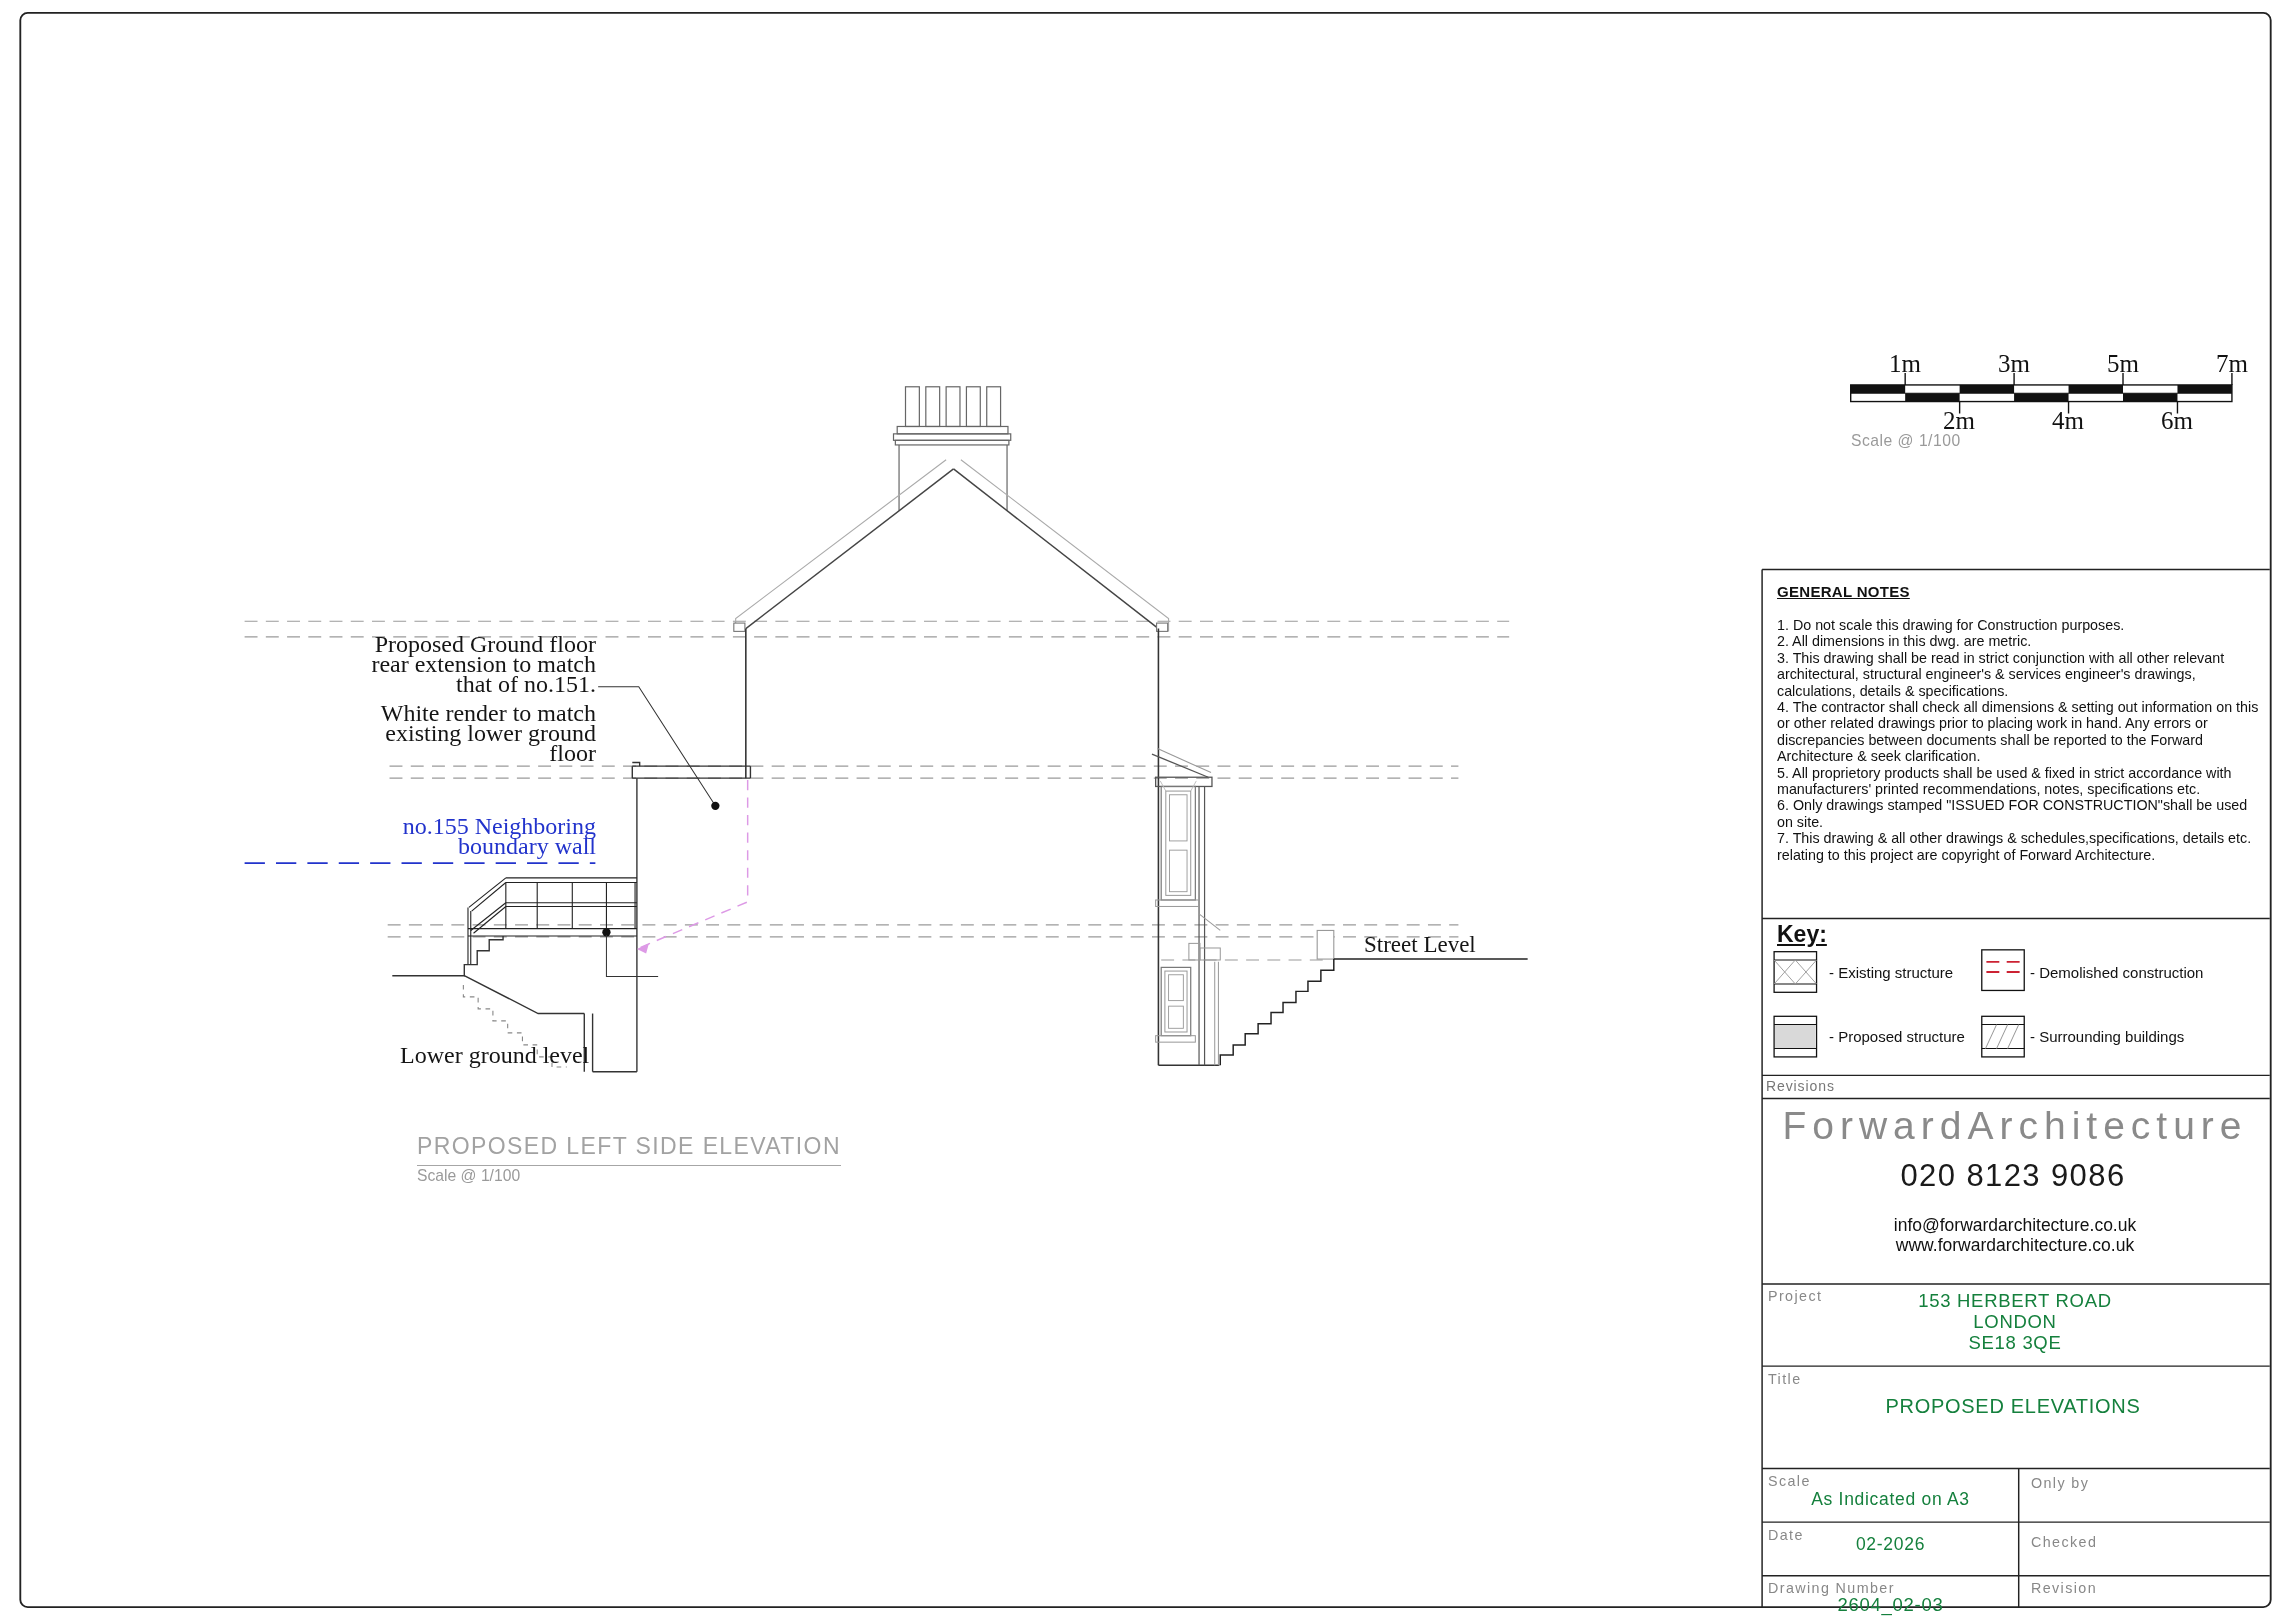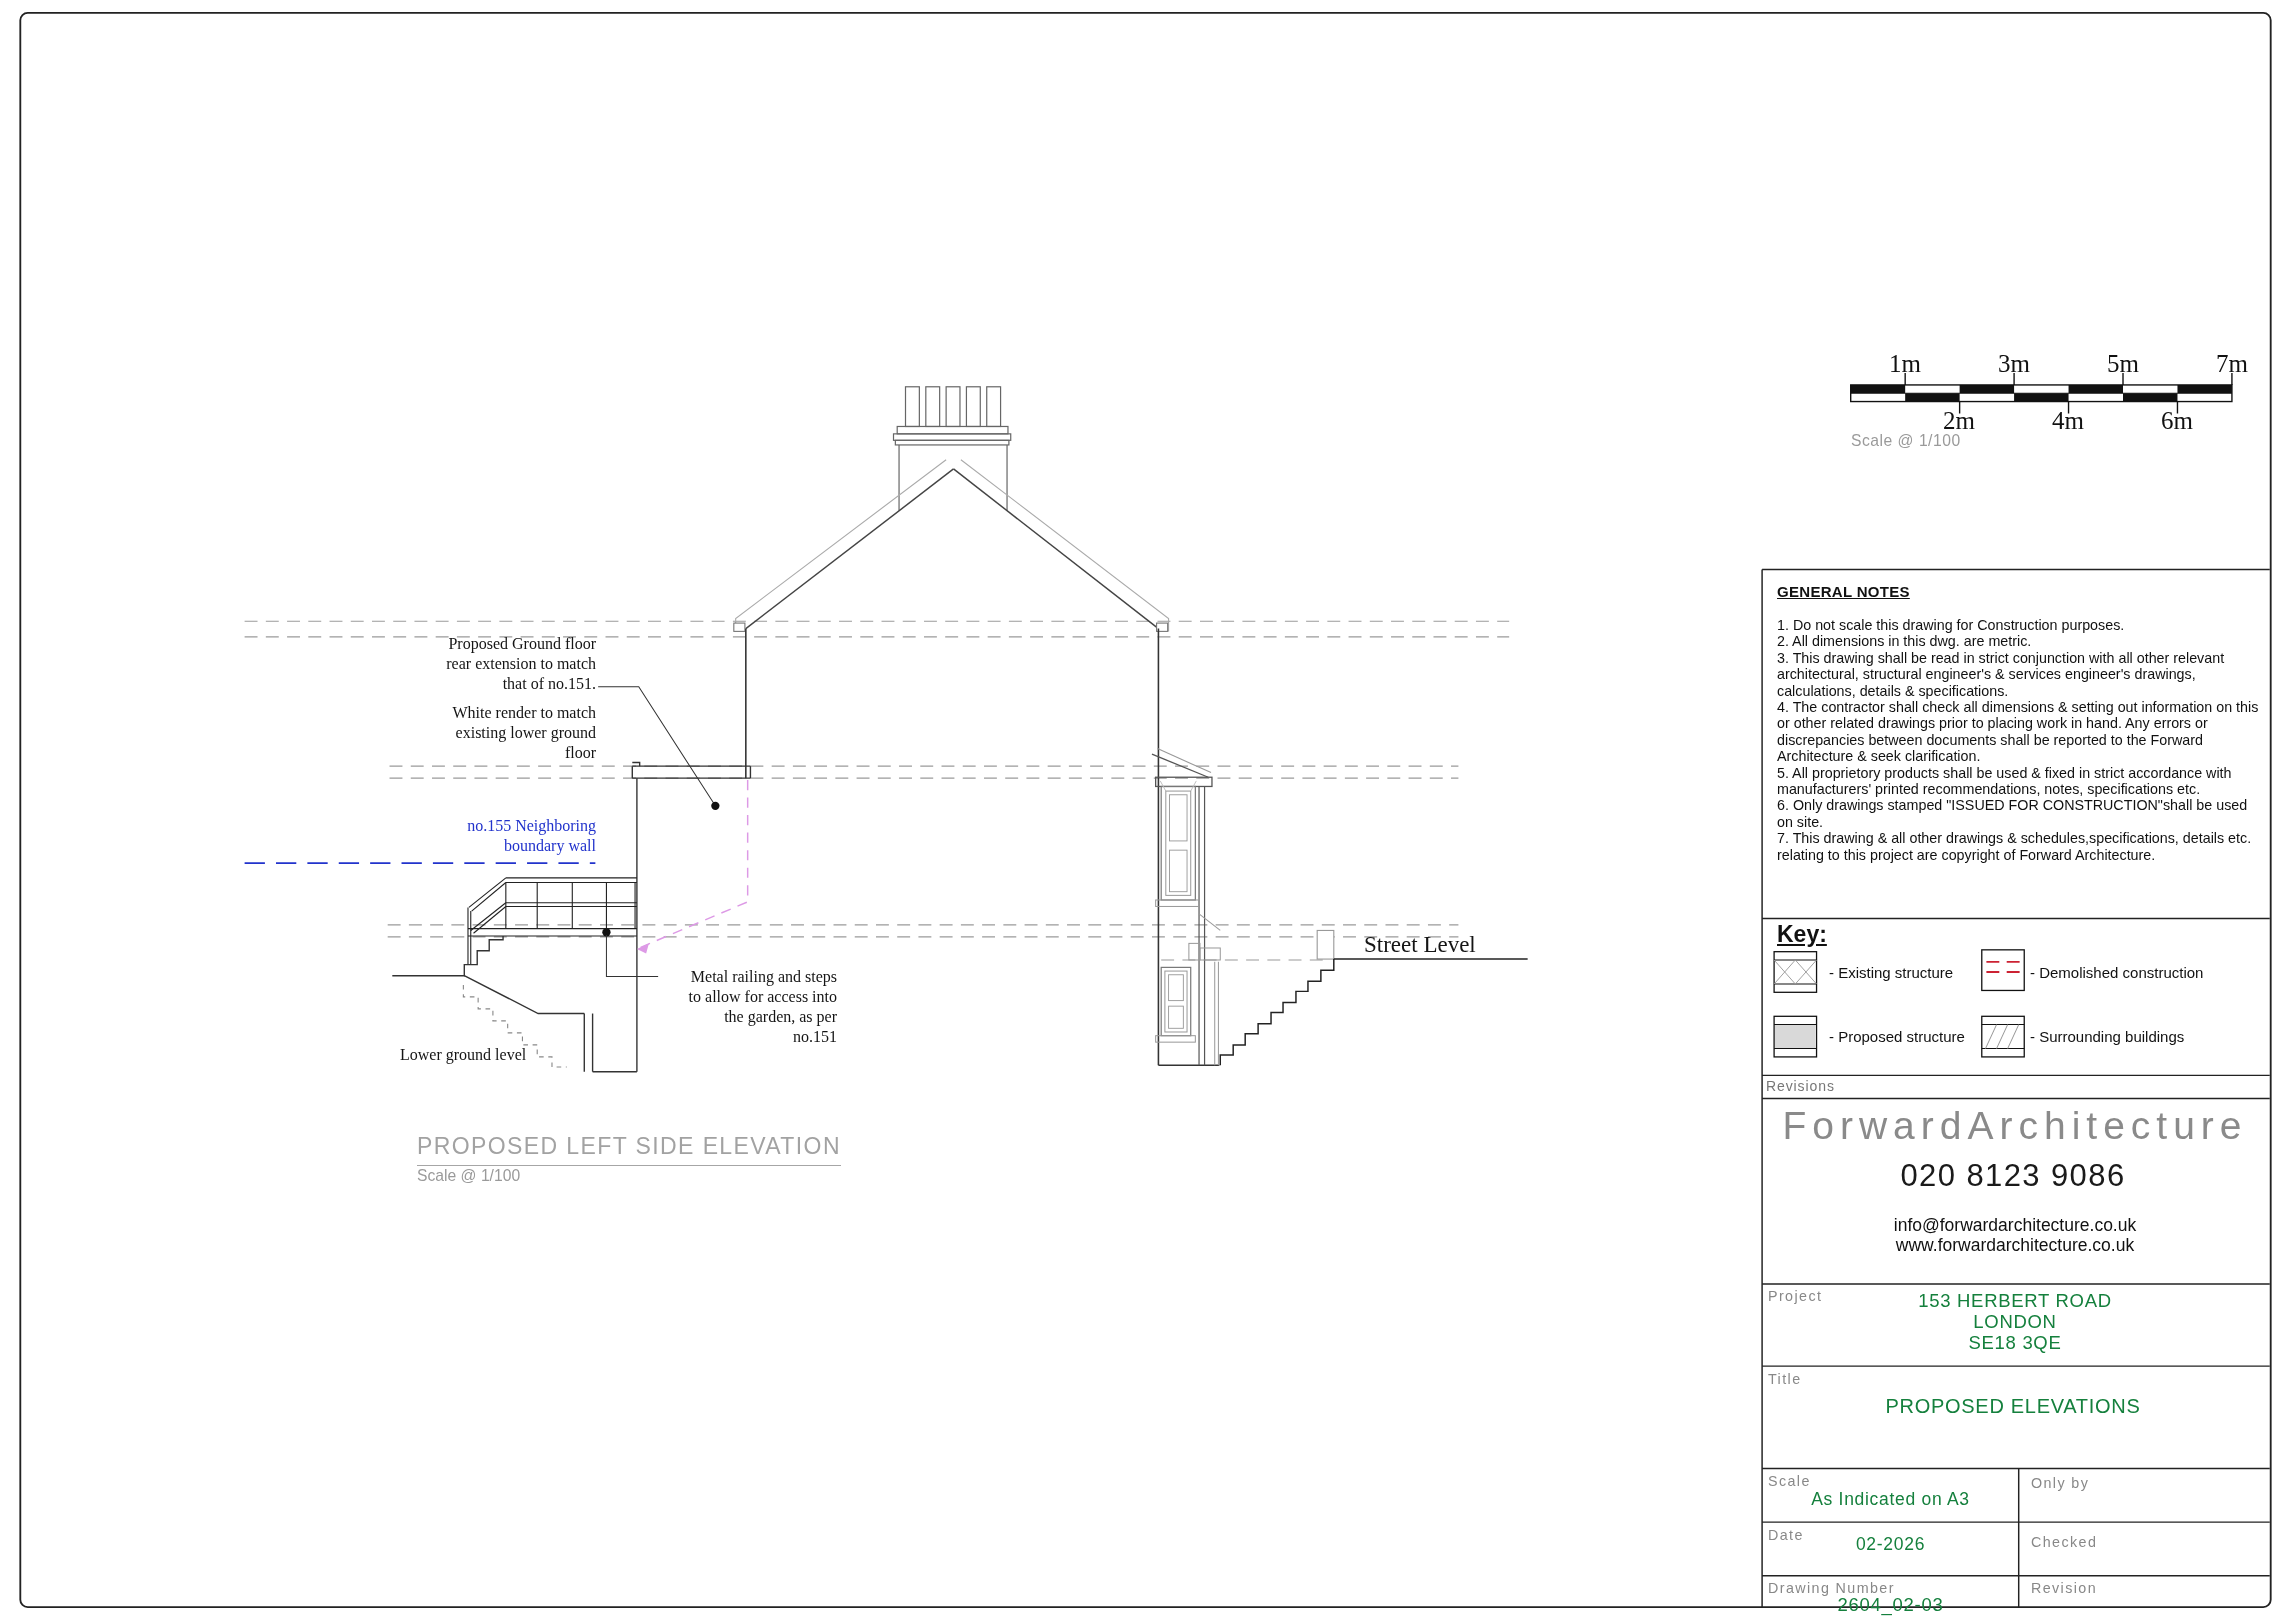--- a/index.html
+++ b/index.html
@@ -6,21 +6,21 @@
   .page{
     position:relative;
     width:2291px;height:1620px;
     background:#ffffff;
     font-family:"Liberation Sans", sans-serif;
     overflow:hidden;
   }
   svg.linework{position:absolute;left:0;top:0;}
   .abs{position:absolute;}
   
-  .ann{font-family:"Liberation Serif", serif;font-size:16px;line-height:20px;color:#151515;white-space:nowrap;}
+  .ann{font-family:"Liberation Serif", serif;font-size:24px;line-height:20px;color:#151515;white-space:nowrap;}
   .ann.right{text-align:right;}
   .ann.blue{color:#2233cc;}
   .street{font-family:"Liberation Serif", serif;font-size:23px;color:#151515;white-space:nowrap;}
   .sb-label{font-family:"Liberation Serif", serif;font-size:25px;color:#111;transform:translateX(-50%);white-space:nowrap;}
   .sb-caption{font-size:15.7px;color:#9a9a9a;letter-spacing:0.5px;}
   .dwg-title{font-size:23px;color:#a2a2a2;letter-spacing:1.4px;border-bottom:1.8px solid #a6a6a6;padding-bottom:4.6px;white-space:nowrap;}
   .dwg-scale{font-size:15.7px;color:#9a9a9a;white-space:nowrap;}
   
   .notes-heading{font-size:15px;font-weight:bold;color:#111;text-decoration:underline;letter-spacing:0.3px;}
   .notes-body{width:482px;font-size:14.3px;line-height:16.4px;color:#111;}
@@ -225,26 +225,20 @@
     <div>White render to match</div>
     <div>existing lower ground</div>
     <div>floor</div>
   </div>
 
   <div class="abs ann right blue" style="right:1695px;top:816px;">
     <div>no.155 Neighboring</div>
     <div>boundary wall</div>
   </div>
 
-  <div class="abs ann right" style="right:1454px;top:967px;">
-    <div>Metal railing and steps</div>
-    <div>to allow for access into</div>
-    <div>the garden, as per</div>
-    <div>no.151</div>
-  </div>
 
   <div class="abs ann" style="left:400px;top:1045px;">Lower ground level</div>
 
   <div class="abs street" style="left:1364px;top:932px;">Street Level</div>
 
   <div class="abs dwg-title" style="left:417px;top:1133px;">PROPOSED LEFT SIDE ELEVATION</div>
   <div class="abs dwg-scale" style="left:417px;top:1167px;">Scale @ 1/100</div>
 
   <div class="abs sb-label" style="left:1905px;top:350px;">1m</div>
   <div class="abs sb-label" style="left:2014px;top:350px;">3m</div>

